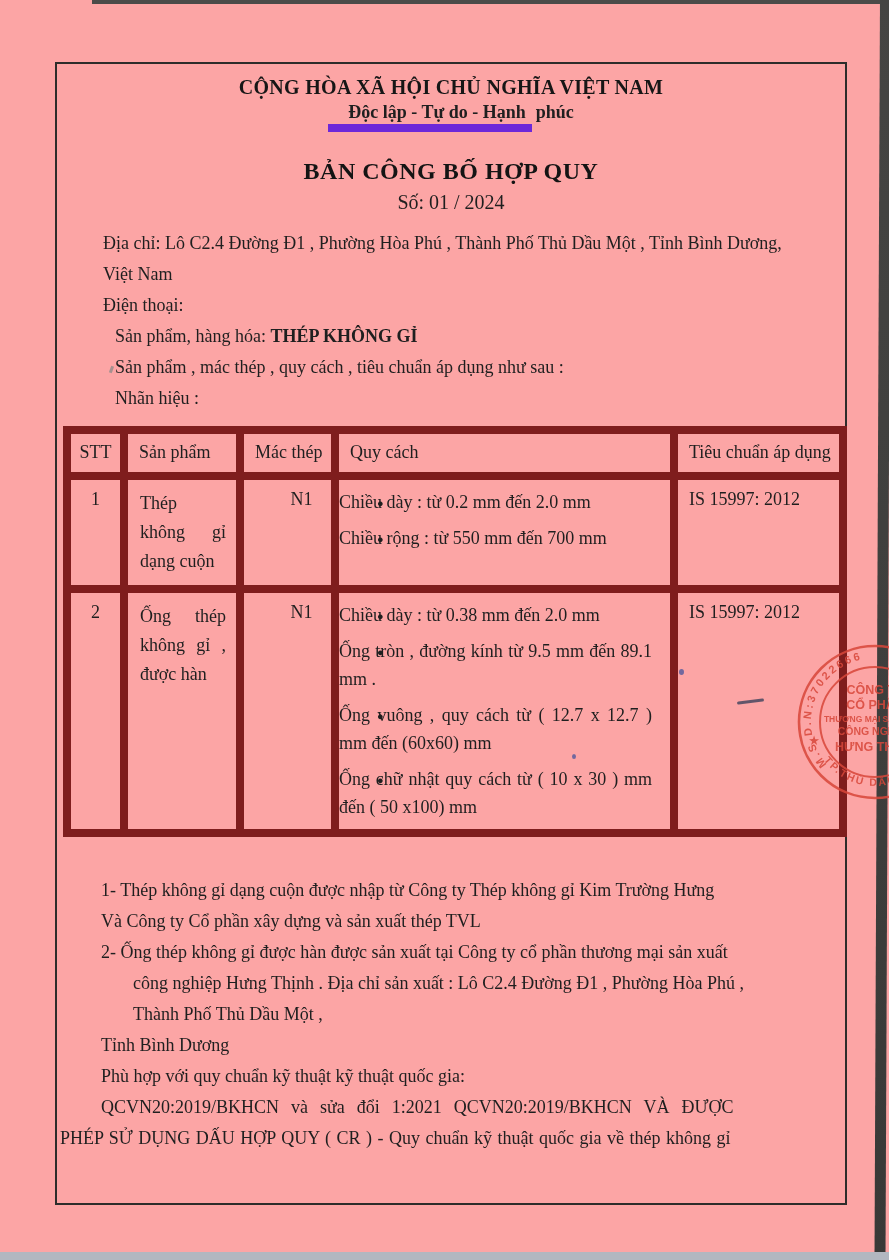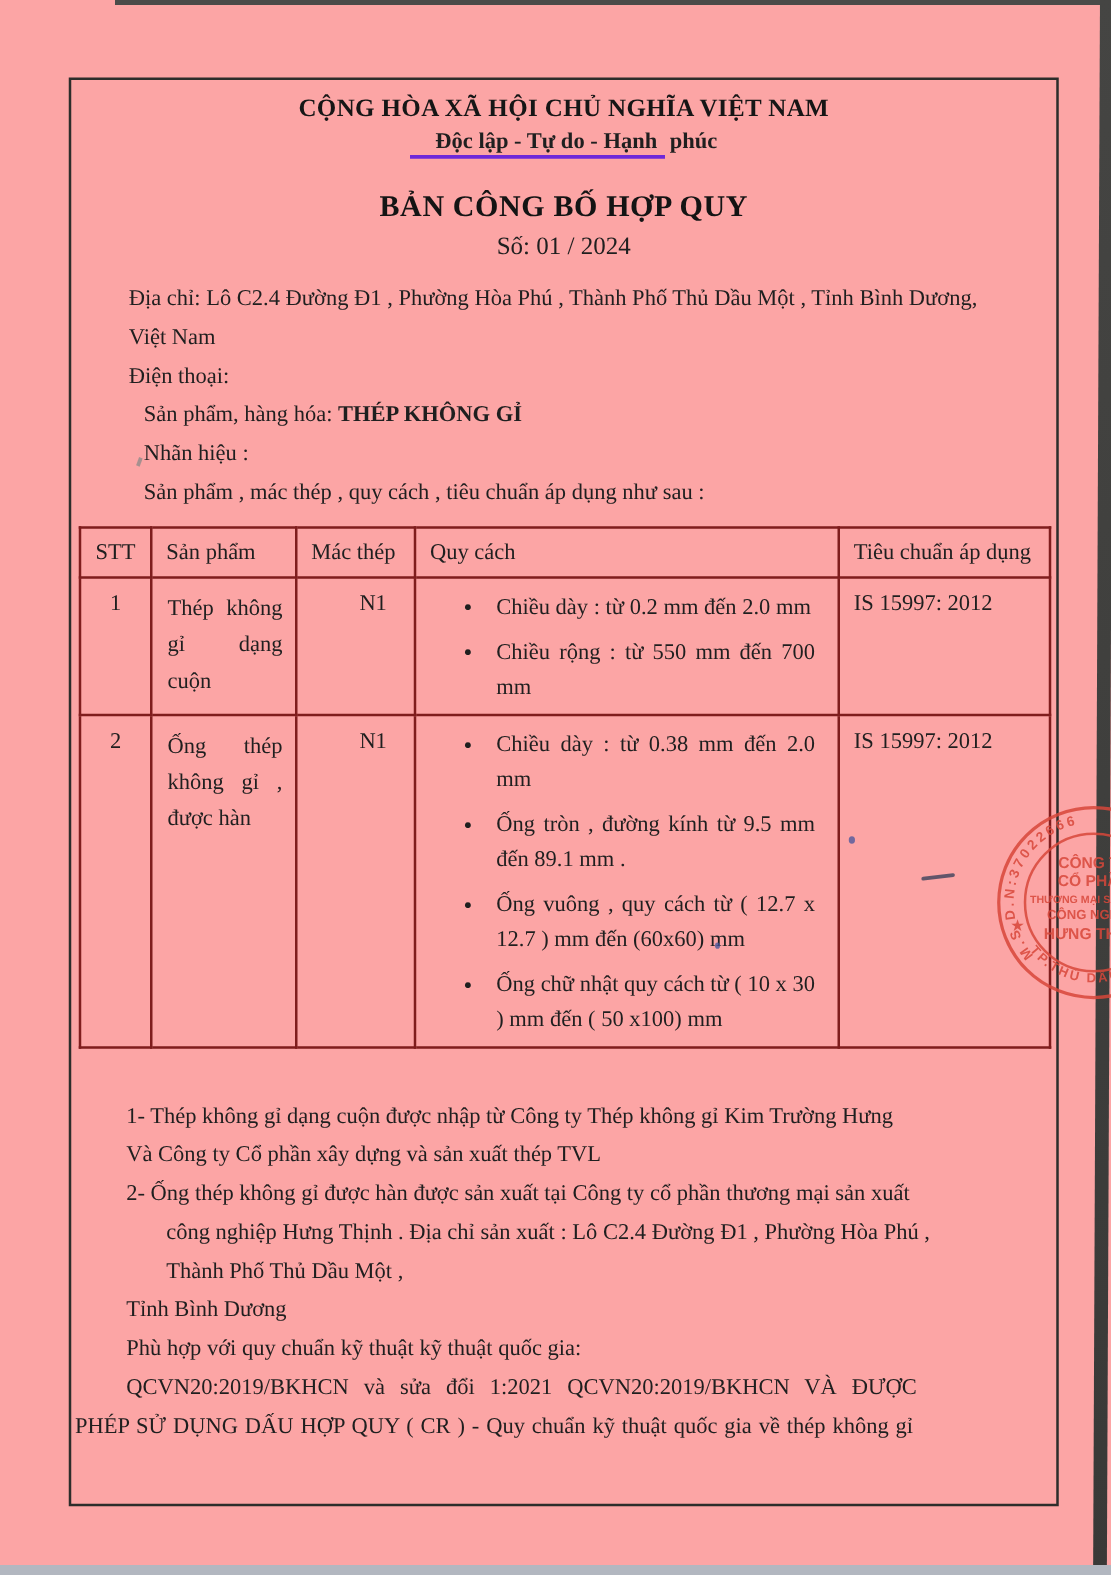--- a/index.html
+++ b/index.html
@@ -19,42 +19,42 @@
 
   
   .frame{
     position:absolute; left:55px; top:62px; width:792px; height:1143px;
     border:2px solid #2d2d2b; background:transparent;
   }
 
   .doc-head{ text-align:center; }
   .national-title{ margin-top:12px; font-size:20px; font-weight:bold; letter-spacing:.3px; color:#161616; }
   .motto{ margin-top:3px; font-size:18px; font-weight:bold; }
-  .motto .ul{ display:inline-block; padding:0 6px 1px 20px; border-bottom:3px solid #6d28d9; }
+  .motto .ul{ display:inline-block; padding:0 6px 1px 20px; border-bottom:8px solid #6d28d9; }
   .motto .tail{ padding-left:4px; }
   .doc-title{ margin-top:26px; font-size:24px; font-weight:bold; letter-spacing:.5px; color:#141414; }
   .doc-number{ margin-top:6px; font-size:20px; }
 
   .info{ margin-top:14px; font-size:18px; line-height:31px; }
   .info p{ padding-left:46px; padding-right:52px; }
   .info .shift{ padding-left:58px; }
   .bold{ font-weight:bold; }
 
   table.spec{ border-collapse:collapse; margin:12px 0 0 6px; width:776px; table-layout:fixed; }
-  table.spec th, table.spec td{ border:2px solid #7f1d1d; font-size:18px; vertical-align:top; }
+  table.spec th, table.spec td{ border:8px solid #7f1d1d; font-size:18px; vertical-align:top; }
   col.c0{width:57px;} col.c1{width:116px;} col.c2{width:95px;} col.c3{width:339px;} col.c4{width:169px;}
   table.spec th{ font-weight:normal; text-align:left; padding:8px 6px 9px 11px; }
   table.spec th.center{ text-align:center; padding-left:2px; padding-right:2px; }
   td.cell-stt{ text-align:center; padding-top:9px; }
   td.cell-product{ padding:9px 10px 9px 12px; text-align:justify; line-height:29px; }
   td.cell-grade{ text-align:center; padding-top:9px;padding-left:28px; }
   td.cell-standard{ padding:9px 6px 6px 11px; }
   td.cell-specs{ padding:8px 10px 8px 0; }
   td.cell-specs ul{ list-style:none; }
-  td.cell-specs li{ position:relative; padding-left:64px; margin-bottom:8px;
+  td.cell-specs li{ position:relative; margin-bottom:8px;
     line-height:28px; text-align:justify; padding-right:8px; }
   td.cell-specs li:last-child{ margin-bottom:0; }
   td.cell-specs li::before{ content:"●"; position:absolute; left:38px; top:1px; font-size:11px; }
 
   .notes{ margin-top:38px; font-size:18px; line-height:31px; }
   .notes p{ padding-left:44px; padding-right:14px; }
   .notes p.ind2{ padding-left:76px; }
   .notes p.spread{ word-spacing:7.5px; padding-right:8px; }
   .notes p.flush{ padding-left:3px; word-spacing:1px; }
 
@@ -84,22 +84,22 @@
       <div class="national-title">CỘNG HÒA XÃ HỘI CHỦ NGHĨA VIỆT NAM</div>
       <div class="motto"><span class="ul">Độc lập - Tự do - Hạnh</span><span class="tail">phúc</span></div>
       <div class="doc-title">BẢN CÔNG BỐ HỢP QUY</div>
       <div class="doc-number">Số: 01 / 2024</div>
     </div>
 
     <div class="info">
       <p>Địa chỉ: Lô C2.4 Đường Đ1 , Phường Hòa Phú , Thành Phố Thủ Dầu Một , Tỉnh Bình Dương, Việt Nam</p>
       <p>Điện thoại:</p>
       <p class="shift"><span>Sản phẩm, hàng hóa: </span><span class="bold">THÉP KHÔNG GỈ</span></p>
+      <p class="shift">Sản phẩm , mác thép , quy cách , tiêu chuẩn áp dụng như sau :</p>
       <p class="shift">Nhãn hiệu :</p>
-      <p class="shift">Sản phẩm , mác thép , quy cách , tiêu chuẩn áp dụng như sau :</p>
     </div>
 
     <table class="spec">
       <colgroup>
           <col class="c0">
           <col class="c1">
           <col class="c2">
           <col class="c3">
           <col class="c4">
         </colgroup>

